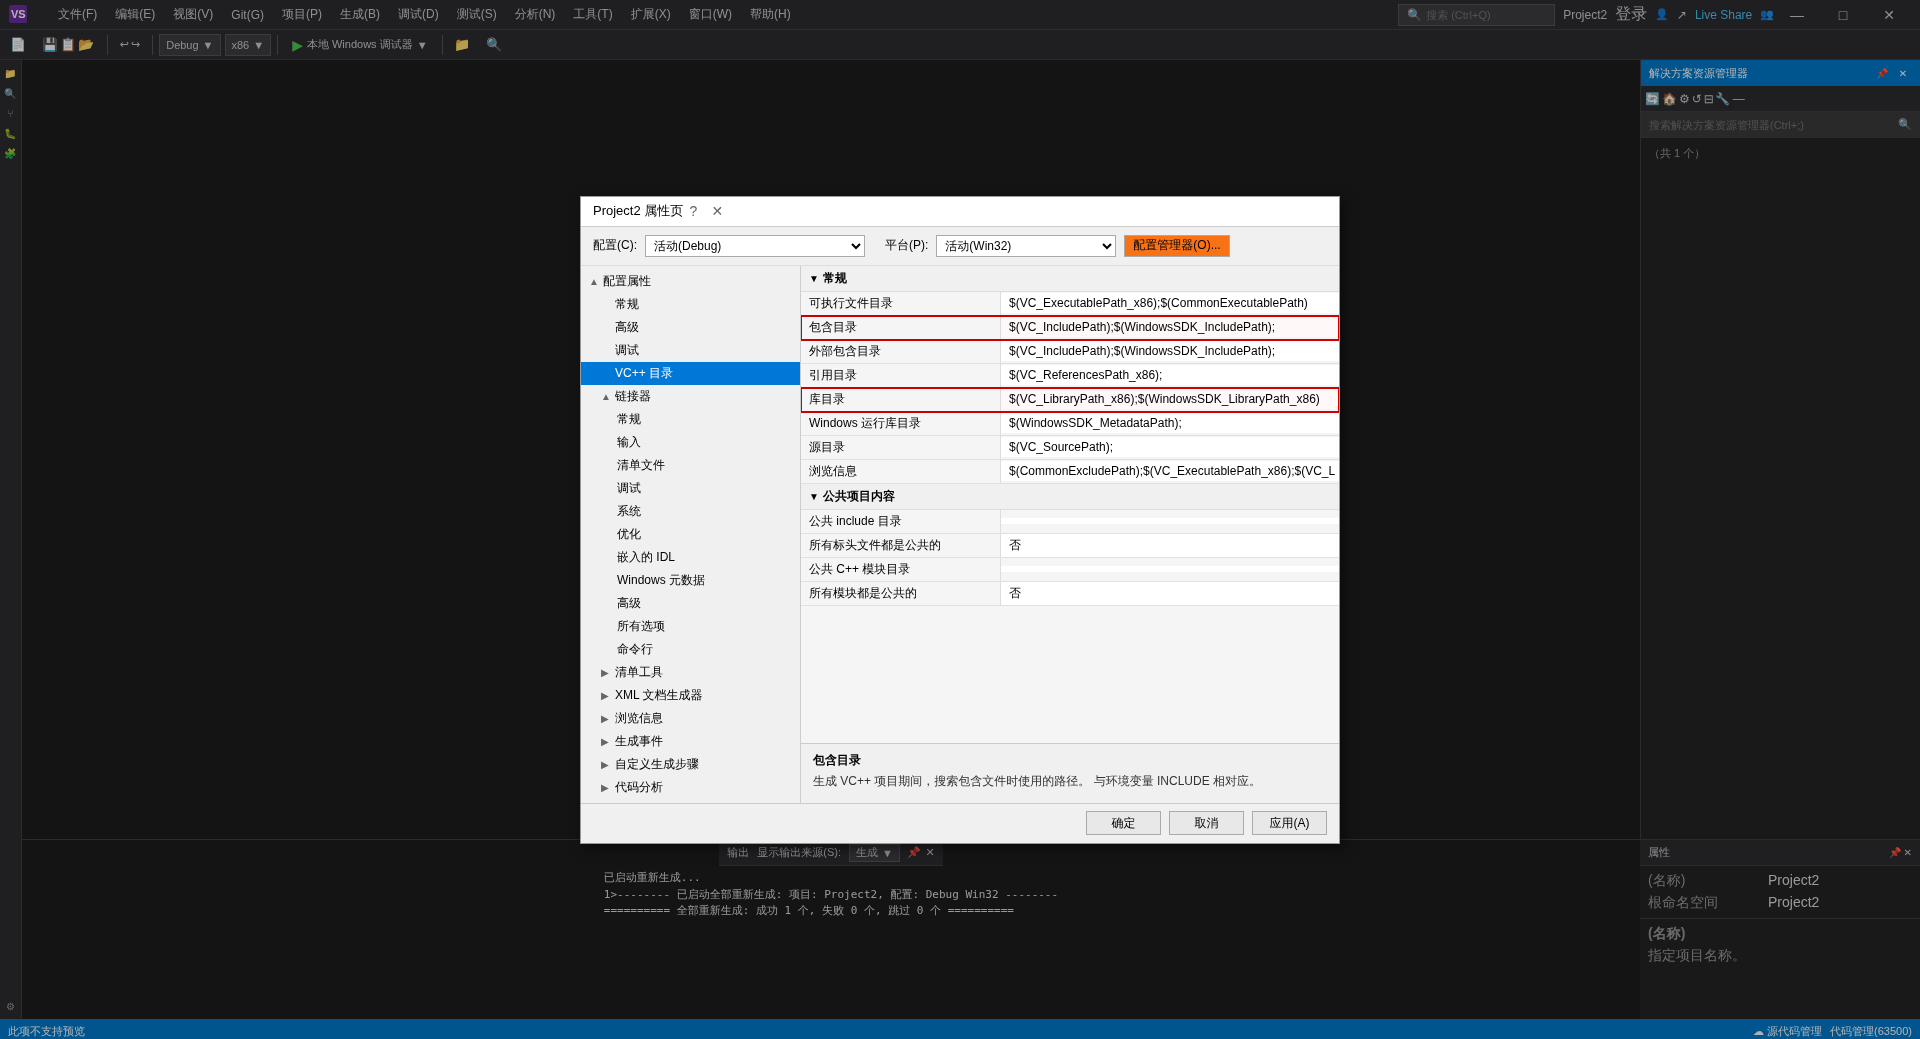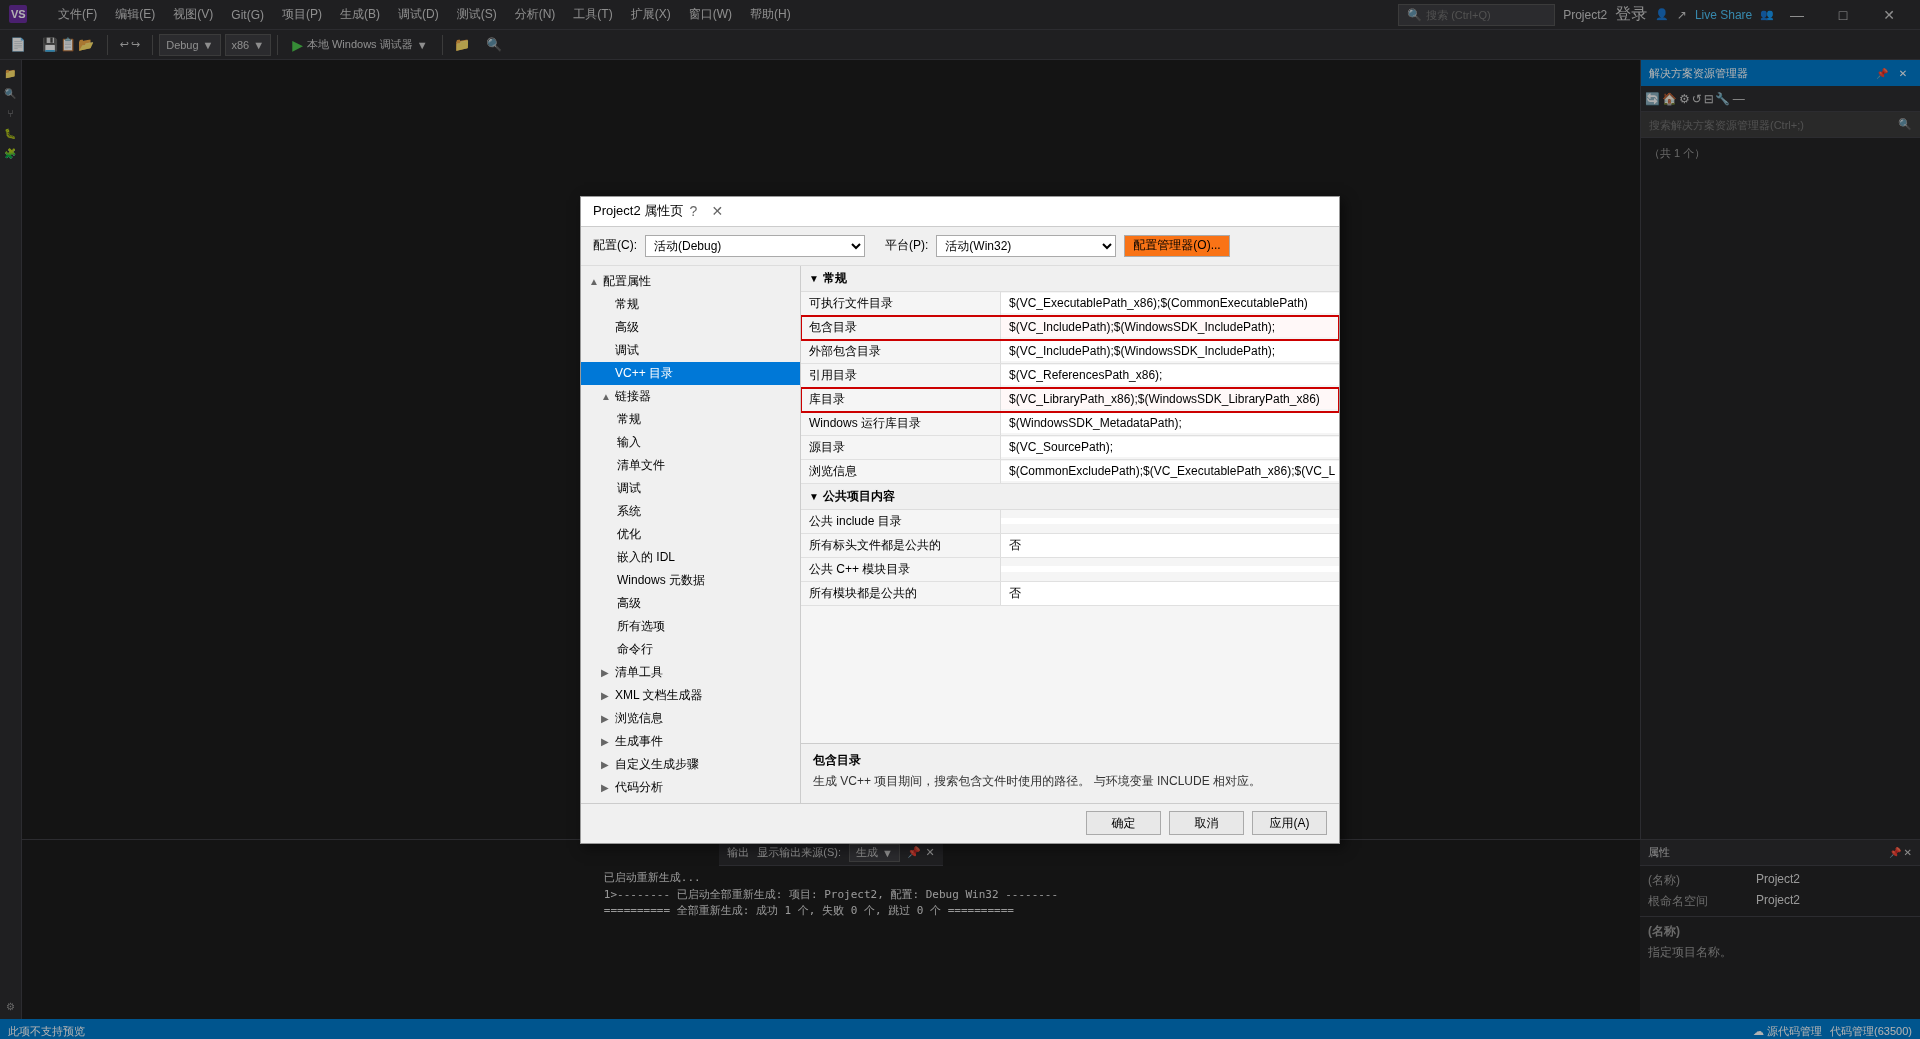--- a/index.html
+++ b/index.html
@@ -222,22 +222,22 @@
       flex: 1;
     }
     .solution-content {
       flex: 1;
       padding: 4px 0;
       overflow-y: auto;
     }
     .prop-row {
       display: flex;
       padding: 2px 8px;
-      font-size: 12px;
-      gap: 8px;
+      font-size: 14px;
+      gap: 20px;
     }
     .prop-name { color: #999; width: 100px; }
     .prop-value { color: #dcdcdc; }
     .output-title-bar {
       height: 26px;
       background: #2d2d30;
       display: flex;
       align-items: center;
       padding: 0 8px;
       font-size: 11px;

